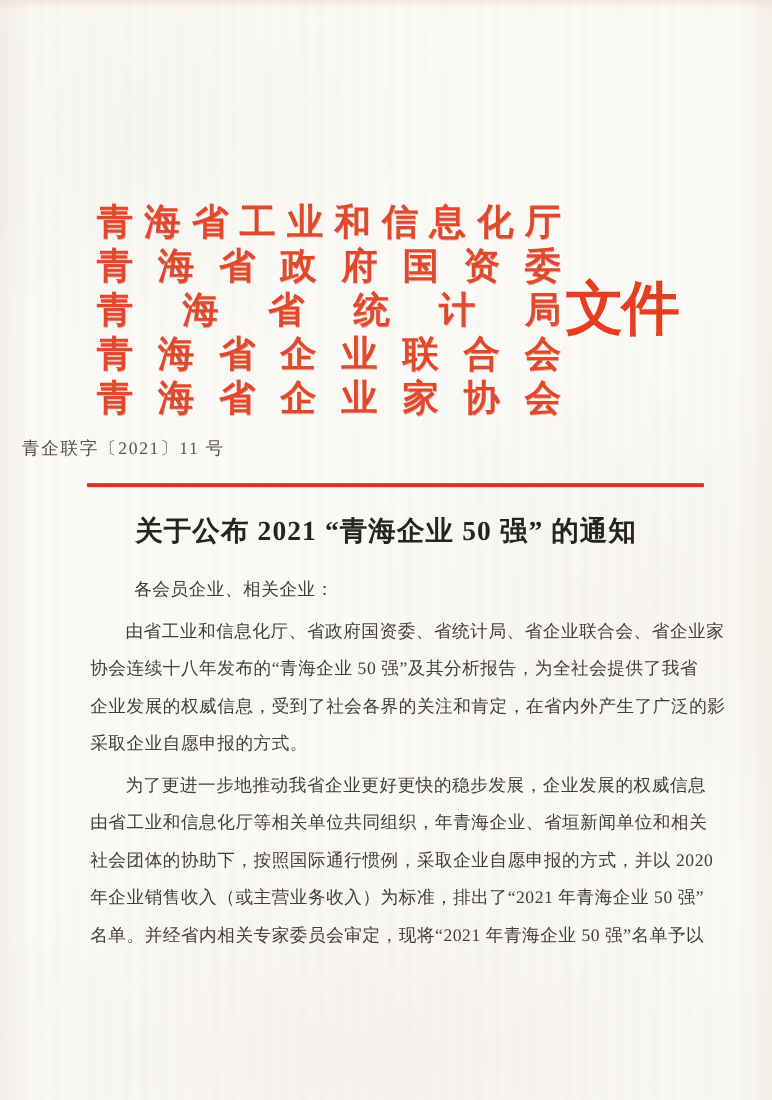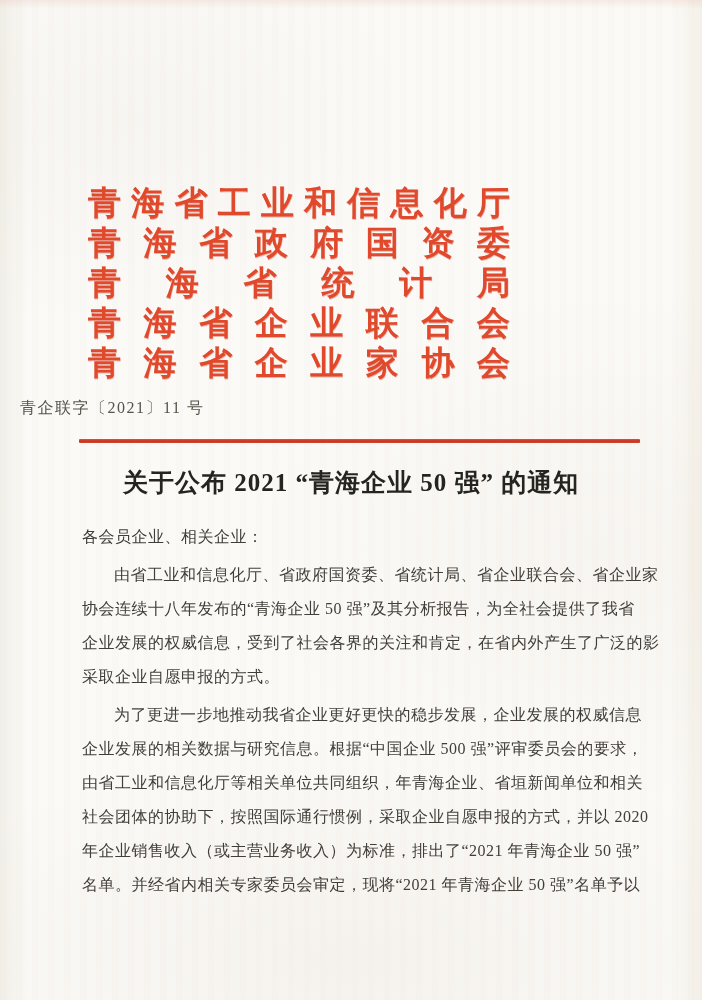--- a/index.html
+++ b/index.html
@@ -97,21 +97,21 @@
   .body-block {
     position: absolute;
     top: 520px;
     left: 82px;
     width: 562px;
     font-size: 16px;
     line-height: 34px;
     color: #413e38;
     letter-spacing: 0.5px;
   }
-  .salutation { height: 34px; }
+  .salutation { height: 34px; margin-left: 40px; }
   .para { margin-top: 4px; }
   .body-line { height: 34px; white-space: nowrap; }
   .body-line.first { text-indent: 2em; }
 </style>
 </head>
 <body>
 
 <div class="paper">
 
   <div class="letterhead">
@@ -162,39 +162,39 @@
           <span>省</span>
           <span>企</span>
           <span>业</span>
           <span>家</span>
           <span>协</span>
           <span>会</span>
         </div>
       </div>
   </div>
 
+  <div class="doc-type">文件</div>
 
   <div class="doc-number">青企联字〔2021〕11 号</div>
 
   <div class="red-rule"></div>
 
   <h1 class="title">关于公布 2021 “青海企业 50 强” 的通知</h1>
 
   <div class="body-block">
     <div class="salutation">各会员企业、相关企业：</div>
     <div id="paragraphs">
         <div class="para">
           <div class="body-line first">由省工业和信息化厅、省政府国资委、省统计局、省企业联合会、省企业家</div>
           <div class="body-line">协会连续十八年发布的“青海企业 50 强”及其分析报告，为全社会提供了我省</div>
           <div class="body-line">企业发展的权威信息，受到了社会各界的关注和肯定，在省内外产生了广泛的影</div>
           <div class="body-line">采取企业自愿申报的方式。</div>
         </div>
         <div class="para">
           <div class="body-line first">为了更进一步地推动我省企业更好更快的稳步发展，企业发展的权威信息</div>
-          <div class="body-line">企业发展的相关数据与研究信息。根据“中国企业 500 强”评审委员会的要求，</div>
           <div class="body-line">由省工业和信息化厅等相关单位共同组织，年青海企业、省垣新闻单位和相关</div>
           <div class="body-line">社会团体的协助下，按照国际通行惯例，采取企业自愿申报的方式，并以 2020</div>
           <div class="body-line">年企业销售收入（或主营业务收入）为标准，排出了“2021 年青海企业 50 强”</div>
           <div class="body-line">名单。并经省内相关专家委员会审定，现将“2021 年青海企业 50 强”名单予以</div>
         </div>
       </div>
   </div>
 
 </div>
 

